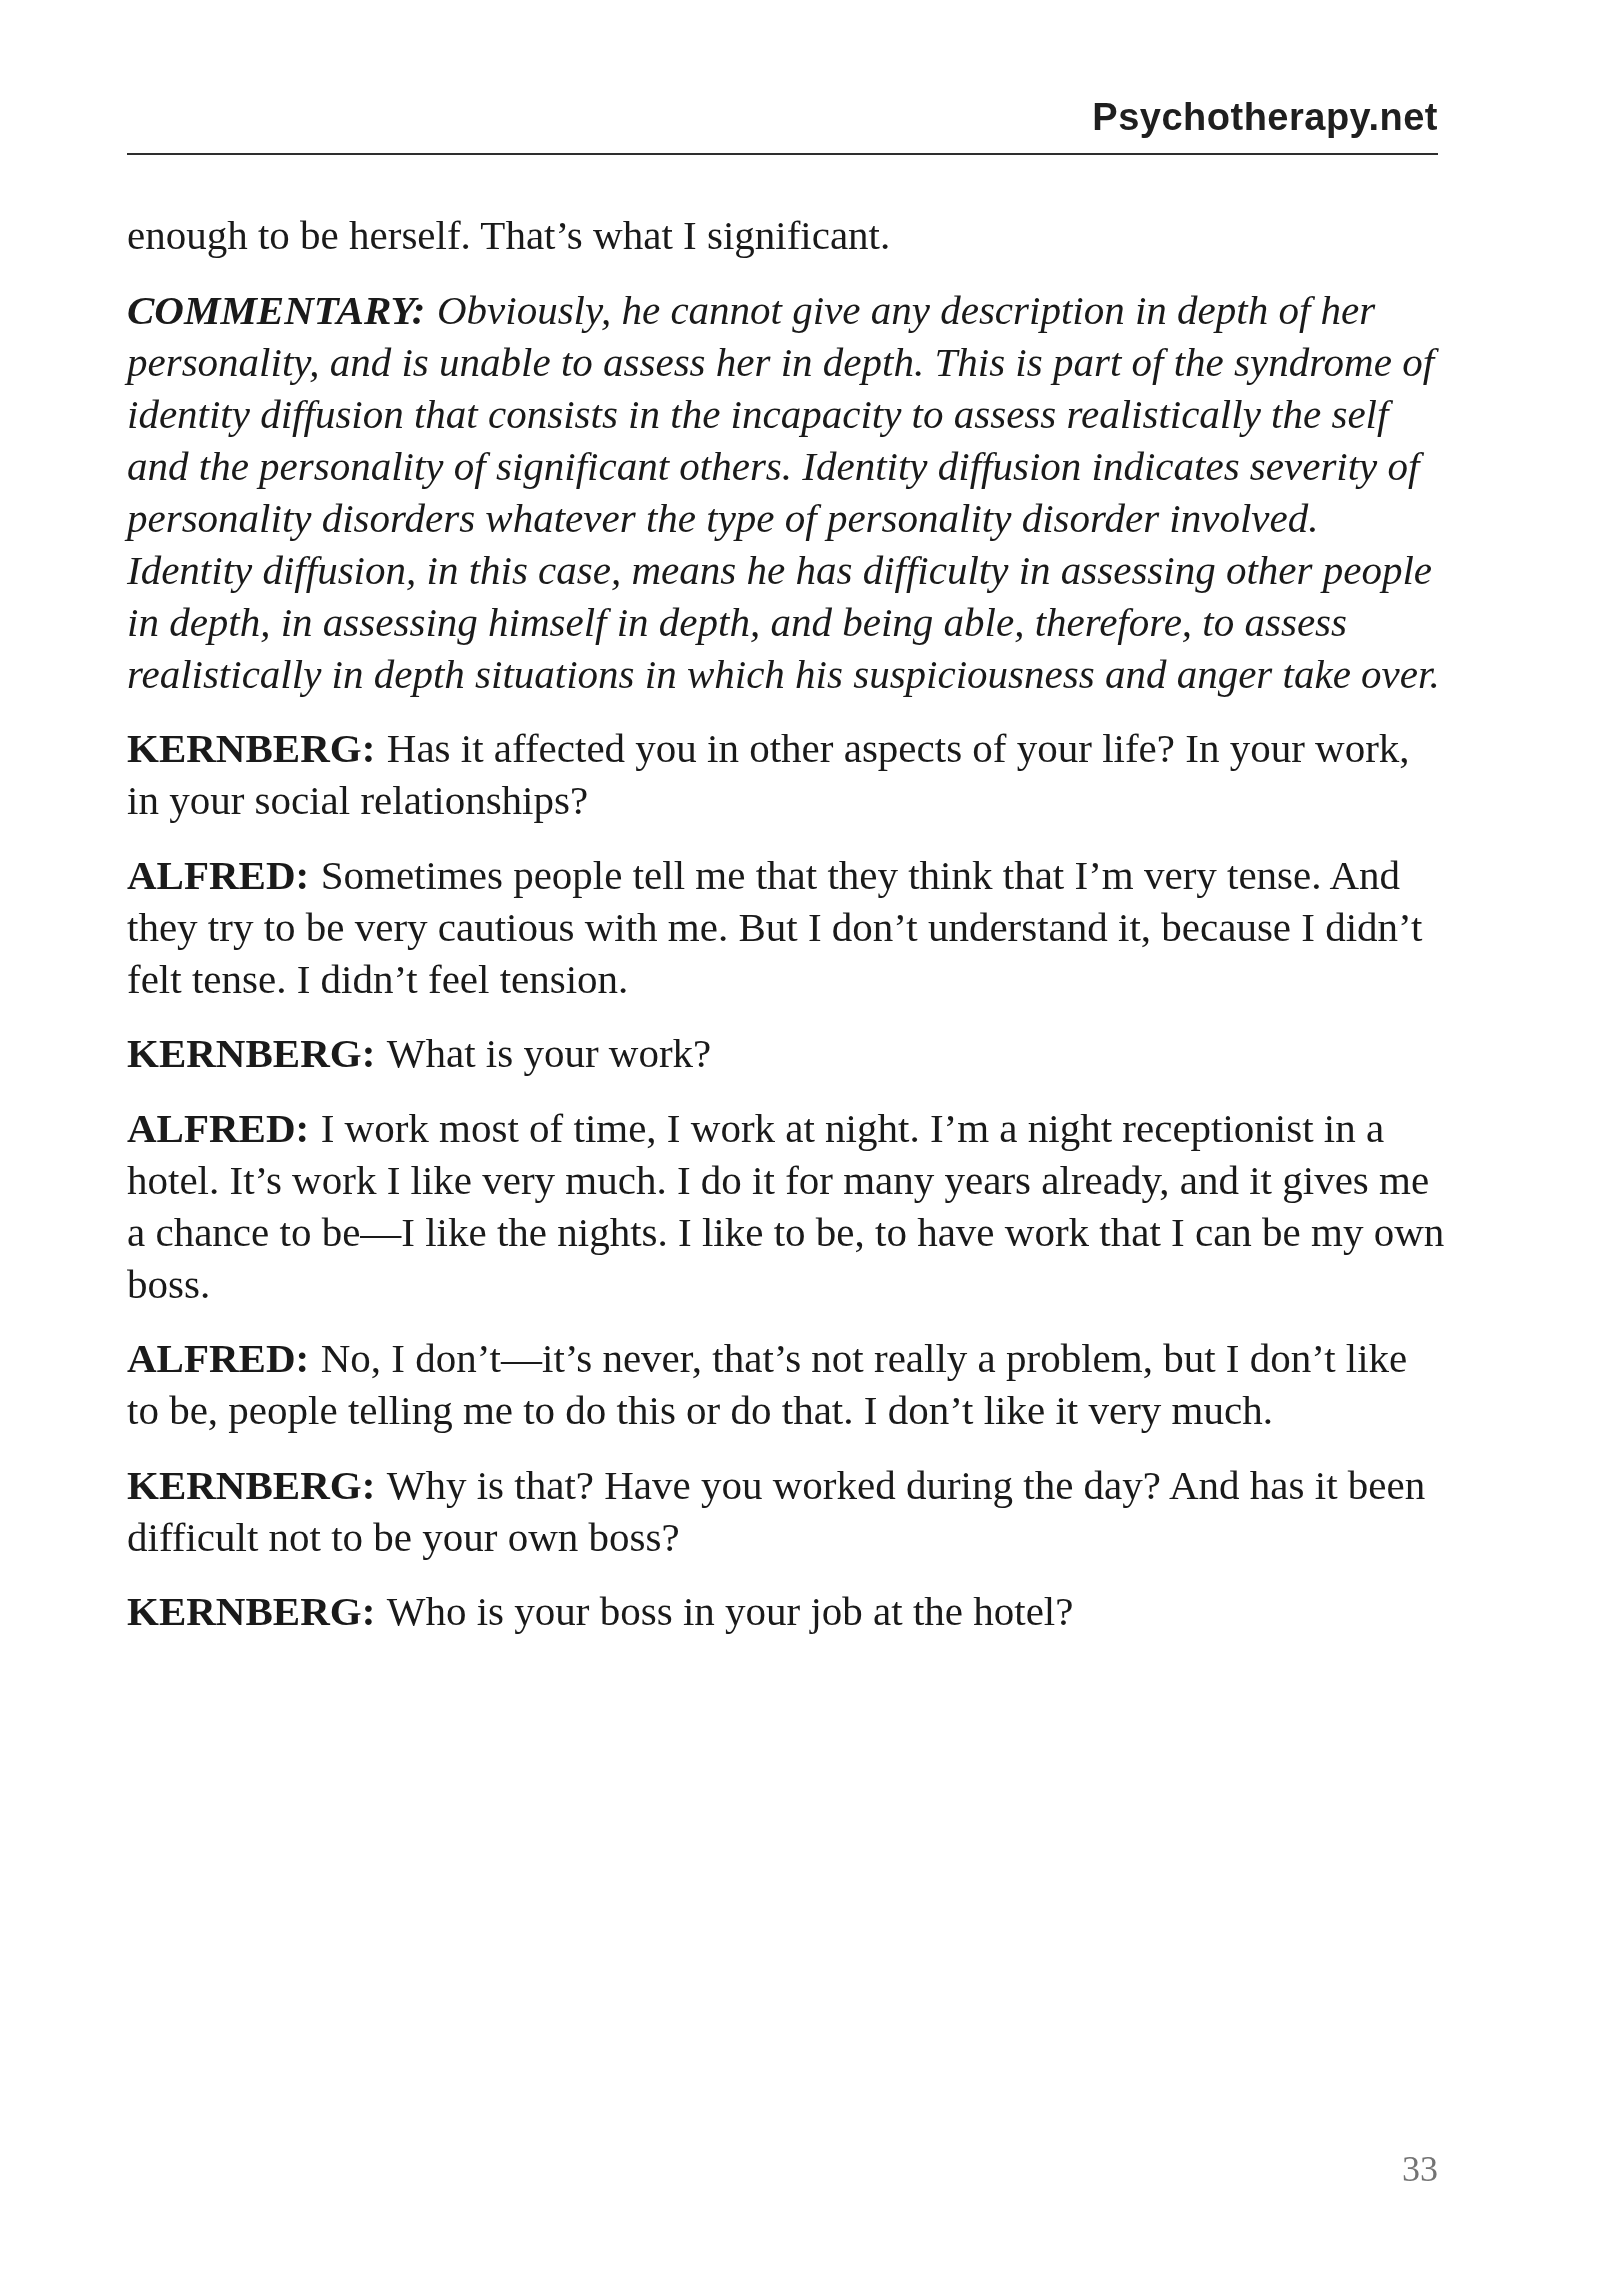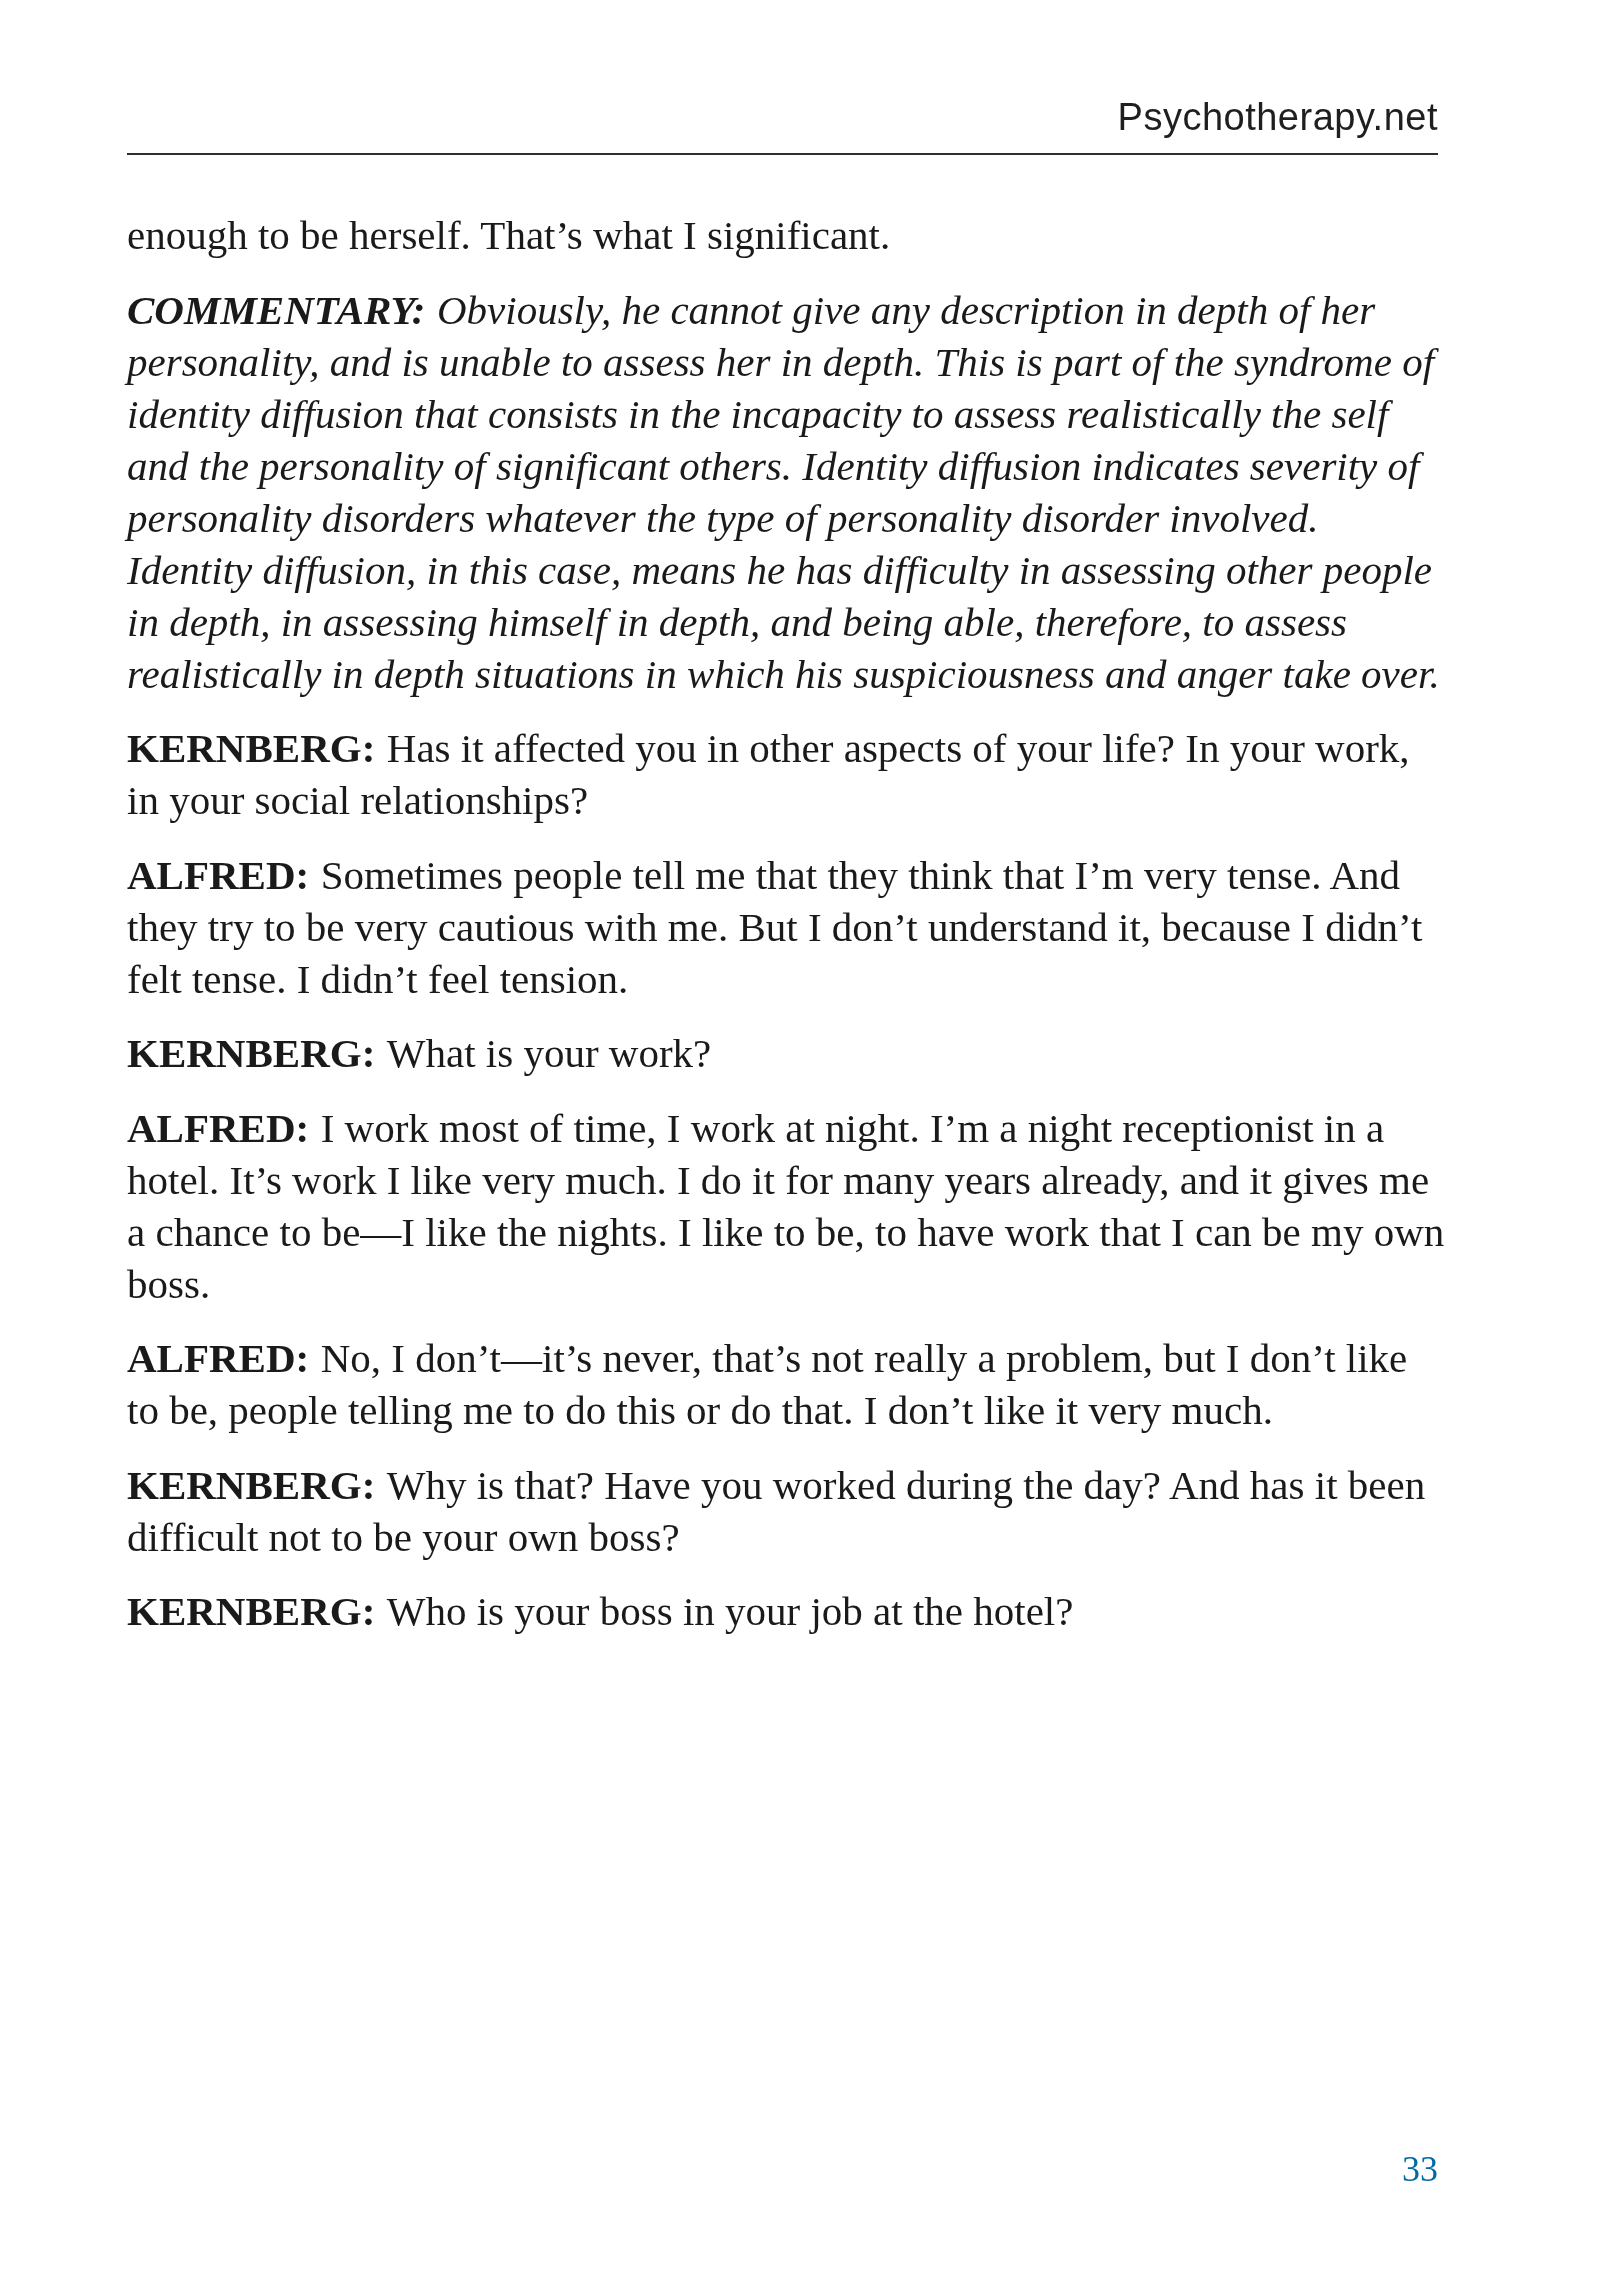--- a/index.html
+++ b/index.html
@@ -19,21 +19,21 @@
   }
   .header {
     position: absolute;
     left: 127px;
     width: 1311px;
     top: 96px;
   }
   .brand {
     text-align: right;
     font-family: "Liberation Sans", "DejaVu Sans", sans-serif;
-    font-weight: 400;
+    font-weight: 700;
     font-size: 38px;
     line-height: 43px;
     letter-spacing: 0.5px;
     color: #1f1f1f;
     padding-bottom: 13.7px;
   }
   .rule {
     border-bottom: 2.9px solid #2e2e2e;
     height: 0;
   }
@@ -58,21 +58,21 @@
   }
   .commentary .speaker {
   }
   .page-number {
     position: absolute;
     left: 127px;
     width: 1311px;
     top: 2148px;
     text-align: right;
     font-size: 36px;
-    color: #0369a1;
+    color: #737373;
   }
 </style>
 </head>
 <body>
 
 <div class="page">
 
   <div class="header">
     <div class="brand">Psychotherapy.net</div>
     <div class="rule"></div>

